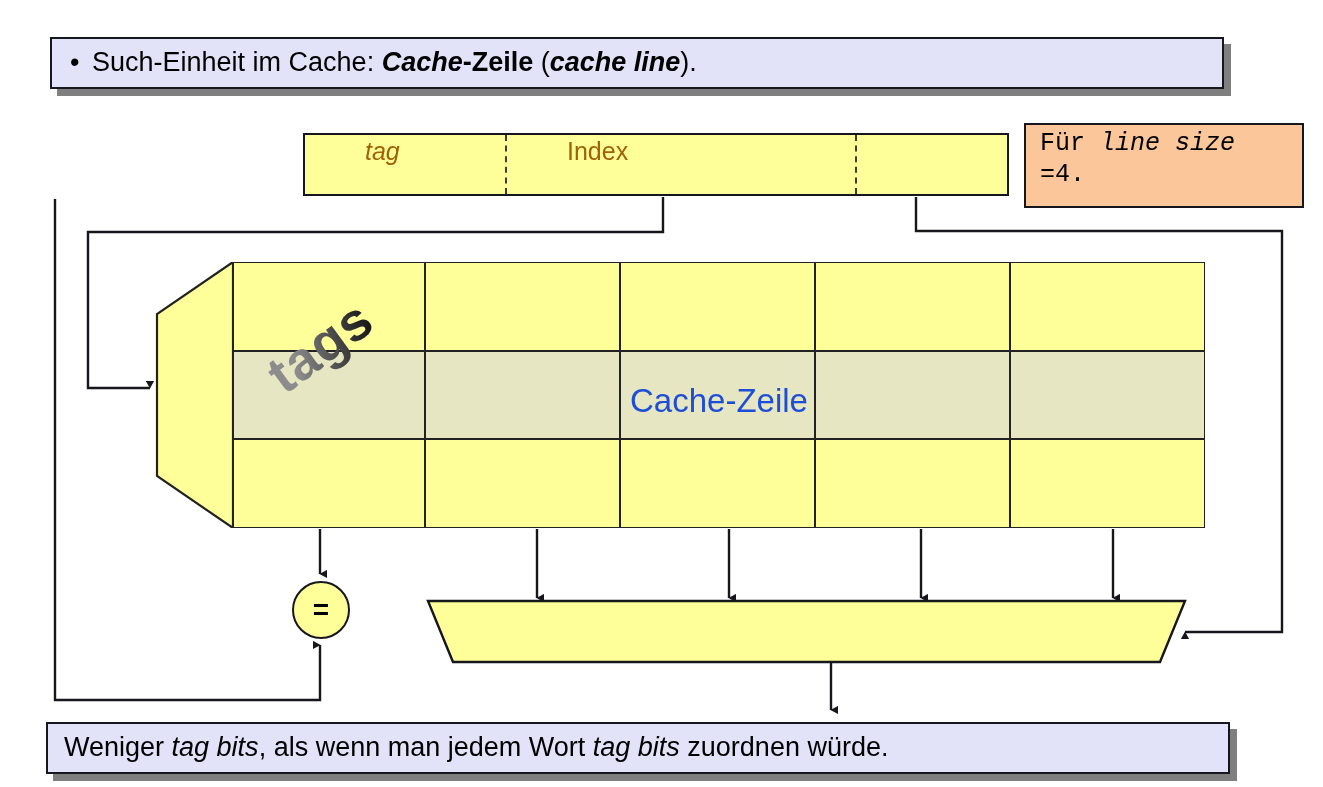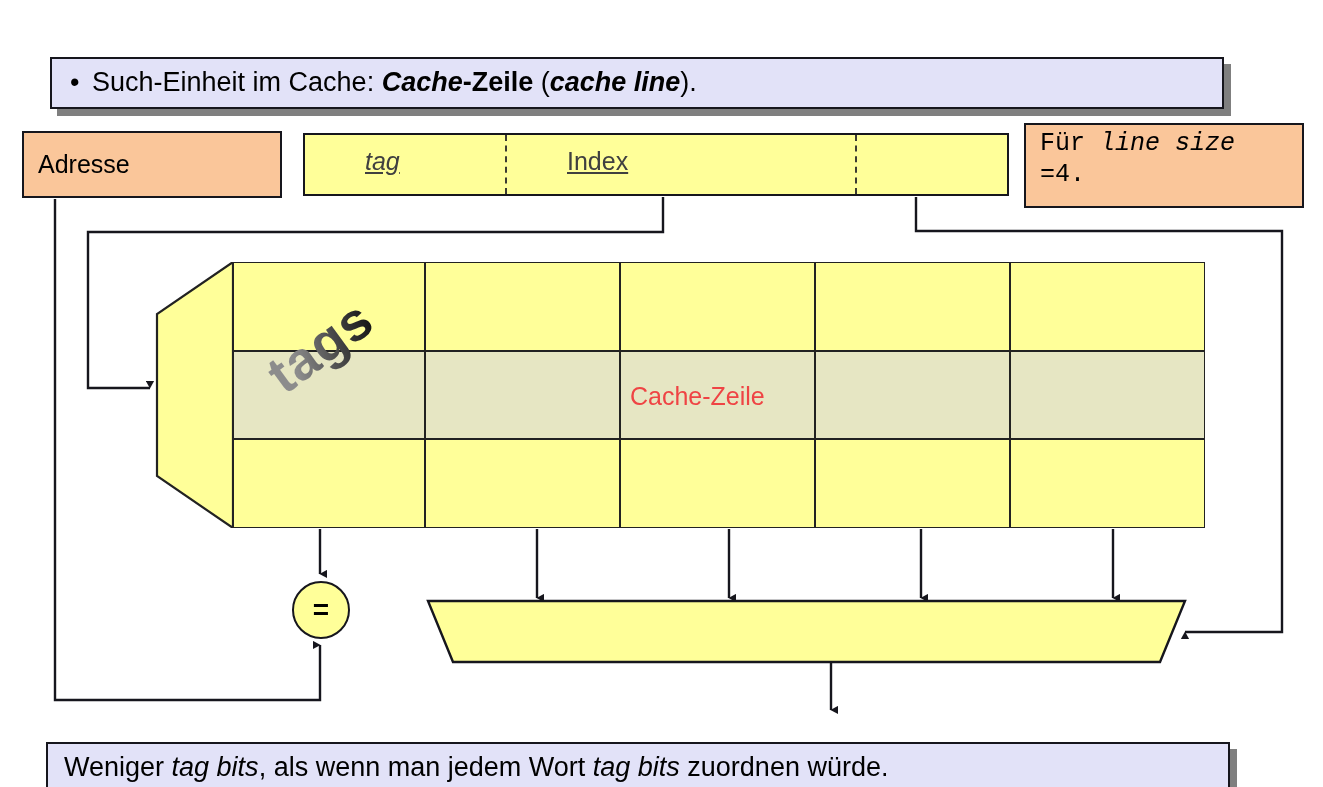--- a/index.html
+++ b/index.html
@@ -21,21 +21,20 @@
 
   
   .banner {
     position: absolute;
     background: #e2e2f8;
     border: 2px solid #16161d;
     box-shadow: 7px 7px 0 0 #7f7f7f;
     box-sizing: border-box;
     display: flex;
     align-items: center;
-    margin-top: 20px;
   }
   .banner-text {
     font-size: 27px;
     color: #000000;
     line-height: 1.15;
     white-space: nowrap;
   }
   .b { font-weight: bold; }
   .i { font-style: italic; }
   .bi { font-weight: bold; font-style: italic; }
@@ -109,23 +108,22 @@
     top: 0;
     width: 0;
     height: 100%;
     border-left: 2px dashed #3c3c32;
   }
   #addr-div-1 { left: 200px; }
   #addr-div-2 { left: 550px; }
   .addr-label {
     position: absolute;
     font-size: 25px;
-    color: #404040;
-    top: 12px;
-    text-decoration: underline;
+    color: #a16207;
+    top: 2px;
   }
   #addr-tag   { left: 60px; font-style: italic; }
   #addr-index { left: 262px; text-align: right; }
 
   
   #cache-grid {
     position: absolute;
     left: 233px;
     top: 262px;
     width: 972px;
@@ -133,22 +131,22 @@
   }
   .grid-cell {
     position: absolute;
     background: #ffff99;
     border: 1.5px solid #222222;
     box-sizing: border-box;
   }
   .grid-cell.hl { background: #e6e6c3; }
   #cacheline-label {
     position: absolute;
-    font-size: 25px;
-    color: #ef4444;
+    font-size: 33px;
+    color: #1d4ed8;
     left: 397px;
     top: 120px;
     white-space: nowrap;
   }
 
   
   #tags-prism {
     position: absolute;
     left: 155px;
     top: 262px;
@@ -203,23 +201,20 @@
 <body>
 
 <div id="stage">
 
   <div id="title-banner" class="banner">
     <span class="banner-text">
       <span class="bullet-dot">•</span><span>Such-Einheit im Cache: </span><span class="bi">Cache</span><span class="b">-Zeile</span><span> (</span><span class="bi">cache line</span><span>).</span>
     </span>
   </div>
 
-  <div id="adresse-box" class="orange-box">
-    <span>Adresse</span>
-  </div>
 
   <div id="linesize-box" class="orange-box">
     <span class="ln"><span>Für </span><span class="i">line size</span></span>
     <span class="ln">=4.</span>
   </div>
 
   <div id="address-bar">
     <div id="addr-div-1" class="addr-div"></div>
     <div id="addr-div-2" class="addr-div"></div>
     <span id="addr-tag" class="addr-label">tag</span>

